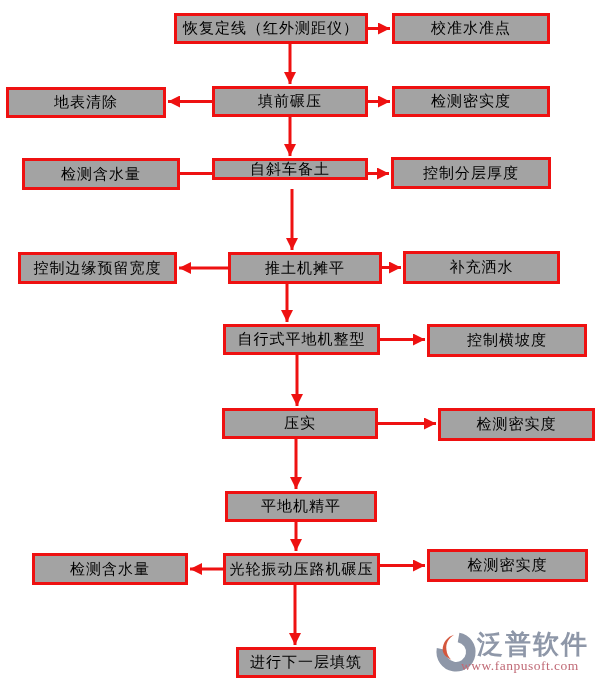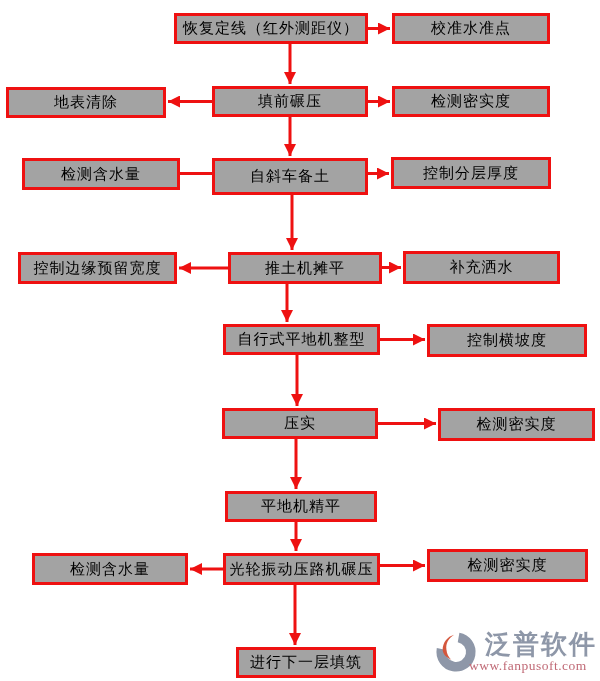--- a/index.html
+++ b/index.html
@@ -28,21 +28,21 @@
     border:3px solid var(--box-border);
     background:#a3a3a3;
     display:flex;align-items:center;justify-content:center;
     font-size:15px;color:var(--text);
     letter-spacing:1px;
     white-space:nowrap;
     z-index:2;
   }
   .watermark{
     position:absolute;left:435px;top:631px;
-    display:flex;align-items:flex-end;gap:8px;
+    display:flex;align-items:flex-end;gap:0;
     z-index:1;
   }
   .logo-icon{width:42px;height:42px;flex:0 0 auto;}
   .wm-text{display:flex;flex-direction:column;}
   .brand{
     font-weight:bold;font-size:26px;line-height:26px;
     color:var(--brand-gray);letter-spacing:2px;
   }
   .url{
     font-family:"Liberation Serif",serif;
@@ -81,21 +81,21 @@
     <line class="edge" x1="223" y1="569" x2="190" y2="569" marker-end="url(#ah)"></line>
     <line class="edge" x1="380" y1="565.5" x2="425" y2="565.5" marker-end="url(#ah)"></line>
     <line class="edge" x1="295" y1="585" x2="295" y2="645" marker-end="url(#ah)"></line>
   </svg>
 
   <div class="node" style="left:174px;top:13px;width:194px;height:31px">恢复定线（红外测距仪）</div>
   <div class="node" style="left:392px;top:13px;width:158px;height:31px">校准水准点</div>
   <div class="node" style="left:212px;top:86px;width:156px;height:31px">填前碾压</div>
   <div class="node" style="left:6px;top:87px;width:160px;height:31px">地表清除</div>
   <div class="node" style="left:392px;top:86px;width:158px;height:31px">检测密实度</div>
-  <div class="node" style="left:212px;top:158px;width:156px;height:37px">自斜车备土</div>
+  <div class="node" style="left:212px;top:158px;width:156px;height:22px">自斜车备土</div>
   <div class="node" style="left:22px;top:158px;width:158px;height:32px">检测含水量</div>
   <div class="node" style="left:228px;top:252px;width:154px;height:32px">推土机摊平</div>
   <div class="node" style="left:391px;top:157px;width:160px;height:32px">控制分层厚度</div>
   <div class="node" style="left:18px;top:252px;width:159px;height:32px">控制边缘预留宽度</div>
   <div class="node" style="left:403px;top:251px;width:157px;height:33px">补充洒水</div>
   <div class="node" style="left:223px;top:324px;width:157px;height:31px">自行式平地机整型</div>
   <div class="node" style="left:427px;top:324px;width:160px;height:33px">控制横坡度</div>
   <div class="node" style="left:222px;top:408px;width:156px;height:31px">压实</div>
   <div class="node" style="left:438px;top:408px;width:157px;height:33px">检测密实度</div>
   <div class="node" style="left:225px;top:491px;width:152px;height:31px">平地机精平</div>

